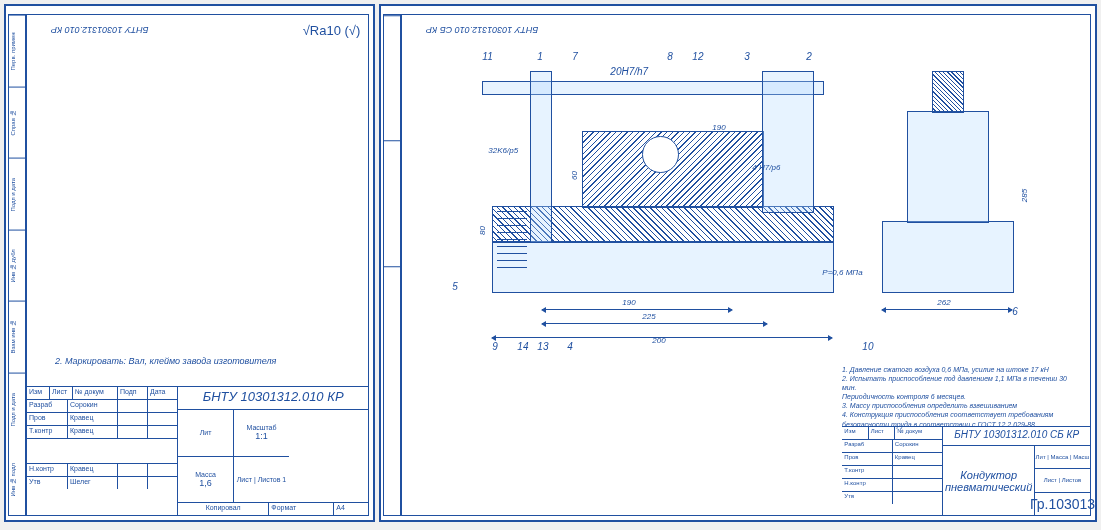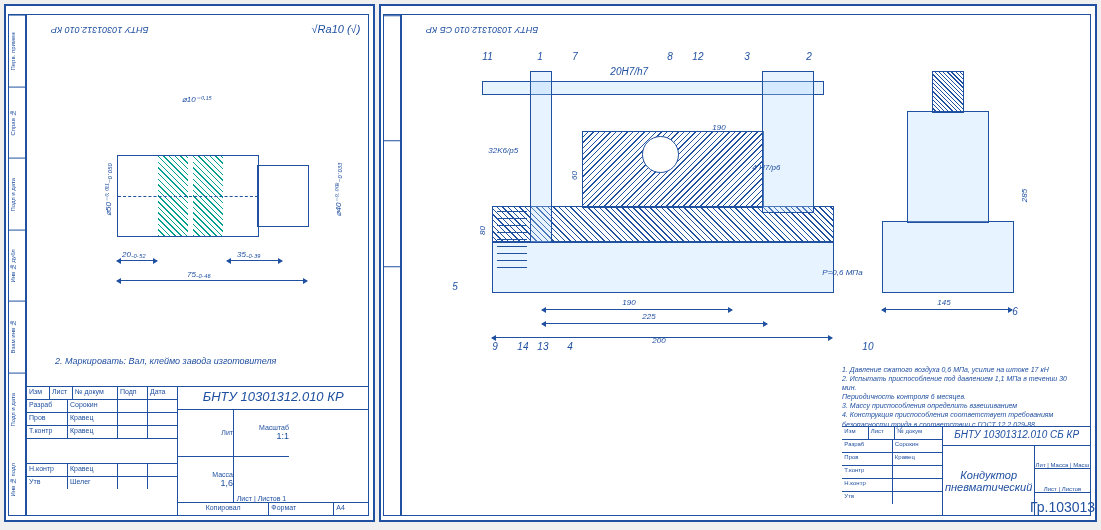--- a/index.html
+++ b/index.html
@@ -6,42 +6,42 @@
 .page{display:flex;gap:4px;padding:4px;height:522px}
 .sheet{background:#fff;border:2px solid #2050a0;position:relative;overflow:hidden}
 .sheet-l{width:368px;height:514px}
 .sheet-r{width:715px;height:514px}
 .frame{position:absolute;border:1px solid #2050a0}
 .sheet-l .frame{left:20px;top:8px;right:4px;bottom:4px}
 .sheet-r .frame{left:20px;top:8px;right:4px;bottom:4px}
 .vtabs{position:absolute;left:2px;top:8px;bottom:4px;width:16px;display:flex;flex-direction:column;border:1px solid #2050a0}
 .vtab{flex:1;border-bottom:1px solid #2050a0;writing-mode:vertical-rl;transform:rotate(180deg);font-size:6px;color:#2050a0;text-align:center;padding:1px;overflow:hidden}
 .vtab:last-child{border-bottom:none}
-.surface{position:absolute;right:8px;top:8px;font-size:11px;font-style:italic;color:#2050a0}
+.surface{position:absolute;right:8px;top:8px;font-size:13px;color:#2050a0}
 .part-view{position:absolute;left:60px;top:90px;width:250px;height:180px}
 .shaft-body{position:absolute;left:30px;top:50px;width:140px;height:80px;border:1.5px solid #2050a0}
 .shaft-step{position:absolute;left:170px;top:60px;width:50px;height:60px;border:1.5px solid #2050a0}
 .hatch{background:repeating-linear-gradient(45deg,#00a090 0 1px,transparent 1px 4px)}
 .dim{position:absolute;font-size:8px;color:#2050a0;font-style:italic;white-space:nowrap}
 .dimline{position:absolute;background:#2050a0;height:1px}
 .arrow-l::before{content:"";position:absolute;left:-4px;top:-2px;border:3px solid transparent;border-right:5px solid #2050a0}
 .arrow-r::after{content:"";position:absolute;right:-4px;top:-2px;border:3px solid transparent;border-left:5px solid #2050a0}
 .notes{position:absolute;left:28px;top:340px;font-size:9px;color:#2050a0;font-style:italic;line-height:1.4}
 .title-block{position:absolute;bottom:0;left:0;right:0;height:128px;border-top:1px solid #2050a0;display:flex;font-size:7px;color:#2050a0}
 .tb-left{width:150px;border-right:1px solid #2050a0;display:flex;flex-direction:column}
 .tb-row{display:flex;border-bottom:1px solid #2050a0;height:12px}
 .tb-row:last-child{border-bottom:none}
 .tb-cell{border-right:1px solid #2050a0;padding:1px 2px;overflow:hidden}
 .tb-cell:last-child{border-right:none}
 .tb-right{flex:1;display:flex;flex-direction:column}
 .tb-header{height:20px;border-bottom:1px solid #2050a0;text-align:center;font-size:13px;font-style:italic;padding-top:2px}
 .tb-name{flex:1;display:flex}
 .tb-name-main{flex:1;display:flex;align-items:center;justify-content:center;font-size:20px;font-style:italic;border-right:1px solid #2050a0}
 .tb-name-side{width:55px;display:flex;flex-direction:column}
-.tb-side-cell{flex:1;border-bottom:1px solid #2050a0;display:flex;align-items:flex-end;justify-content:center;font-size:9px}
+.tb-side-cell{flex:1;border-bottom:1px solid #2050a0;display:flex;align-items:center;justify-content:center;font-size:9px}
 .tb-side-cell:last-child{border-bottom:none}
 .tb-mat{height:18px;display:flex;border-top:1px solid #2050a0}
 .tb-mat-l{flex:1;text-align:center;font-size:11px;font-style:italic;padding-top:2px;border-right:1px solid #2050a0}
 .tb-mat-r{width:85px;text-align:center;font-size:11px;font-style:italic;padding-top:2px}
 .tb-foot{height:12px;display:flex;border-top:1px solid #2050a0}
 .assembly{position:absolute;left:40px;top:36px;width:580px;height:310px}
 .asm-num{position:absolute;font-size:10px;color:#2050a0;font-style:italic}
 .notes-r{position:absolute;right:8px;top:350px;width:240px;font-size:7px;color:#2050a0;font-style:italic;line-height:1.3}
 .sheet-r .title-block{height:88px;left:440px;font-size:6px}
 .drawing-code-r{position:absolute;left:24px;top:10px;font-size:9px;color:#2050a0;transform:rotate(180deg);direction:rtl;font-style:italic}
@@ -60,38 +60,20 @@
 <div class="vtab">Подп и дата</div>
 <div class="vtab">Инв № дубл</div>
 <div class="vtab">Взам инв №</div>
 <div class="vtab">Подп и дата</div>
 <div class="vtab">Инв № подл</div>
 </div>
 <div class="frame">
 <div class="drawing-code-r">БНТУ 10301312.010 КР</div>
 <div class="surface">√Ra10 (√)</div>
 
-<div class="part-view">
-<div class="shaft-body">
-<div style="position:absolute;left:40px;top:0;width:30px;height:80px" class="hatch"></div>
-<div style="position:absolute;left:75px;top:0;width:30px;height:80px" class="hatch"></div>
-<div style="position:absolute;left:0;top:40px;width:100%;border-top:1px dashed #2050a0"></div>
-</div>
-<div class="shaft-step"></div>
-
-<div class="dim" style="left:95px;top:-10px">⌀10⁻⁰·¹⁵</div>
-<div class="dim" style="left:-5px;top:80px;transform:rotate(-90deg)">⌀50⁻⁰·⁰¹¹₋₀·₀₅₀</div>
-<div class="dim" style="left:225px;top:80px;transform:rotate(-90deg)">⌀40⁻⁰·⁰⁰⁸₋₀·₀₃₃</div>
-<div class="dimline arrow-l arrow-r" style="left:30px;top:155px;width:40px"></div>
-<div class="dim" style="left:35px;top:143px">20₋₀.₅₂</div>
-<div class="dimline arrow-l arrow-r" style="left:140px;top:155px;width:55px"></div>
-<div class="dim" style="left:150px;top:143px">35₋₀.₃₉</div>
-<div class="dimline arrow-l arrow-r" style="left:30px;top:175px;width:190px"></div>
-<div class="dim" style="left:100px;top:163px">75₋₀.₄₆</div>
-</div>
 
 <div class="notes">
 <div>2. Маркировать: Вал, клеймо завода изготовителя</div>
 </div>
 
 <div class="title-block">
 <div class="tb-left">
 <div class="tb-row">
               <div class="tb-cell" style="width:18px">Изм</div>
               <div class="tb-cell" style="width:18px">Лист</div>
@@ -210,21 +192,21 @@
 <div class="dim" style="left:270px;top:72px">190</div>
 <div class="dim" style="left:128px;top:120px;transform:rotate(-90deg)">60</div>
 <div class="dim" style="left:36px;top:175px;transform:rotate(-90deg)">80</div>
 <div class="dimline arrow-l arrow-r" style="left:100px;top:258px;width:190px"></div>
 <div class="dim" style="left:180px;top:247px">190</div>
 <div class="dimline arrow-l arrow-r" style="left:100px;top:272px;width:225px"></div>
 <div class="dim" style="left:200px;top:261px">225</div>
 <div class="dimline arrow-l arrow-r" style="left:50px;top:286px;width:340px"></div>
 <div class="dim" style="left:210px;top:285px">200</div>
 <div class="dimline arrow-l arrow-r" style="left:440px;top:258px;width:130px"></div>
-<div class="dim" style="left:495px;top:247px">145</div>
+<div class="dim" style="left:495px;top:247px">262</div>
 <div class="dim" style="left:576px;top:140px;transform:rotate(-90deg)">285</div>
 <div class="dim" style="left:380px;top:217px">P=0,6 МПа</div>
 </div>
 
 <div class="notes-r">
 <div>1. Давление сжатого воздуха 0,6 МПа, усилие на штоке 17 кН</div>
 <div>2. Испытать приспособление под давлением 1,1 МПа в течении 30 мин.</div>
 <div>   Периодичность контроля 6 месяцев.</div>
 <div>3. Массу приспособления определить взвешиванием</div>
 <div>4. Конструкция приспособления соответствует требованиям</div>

